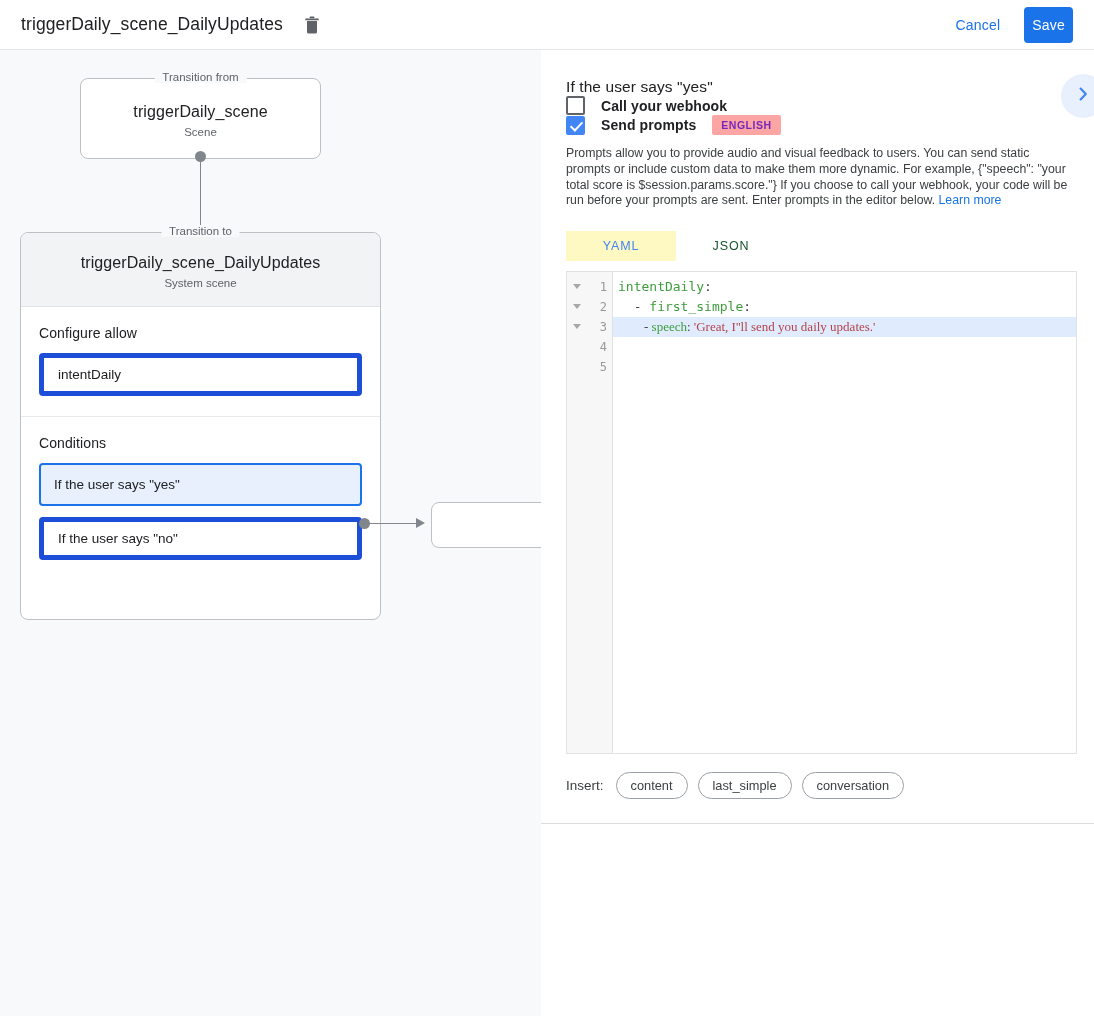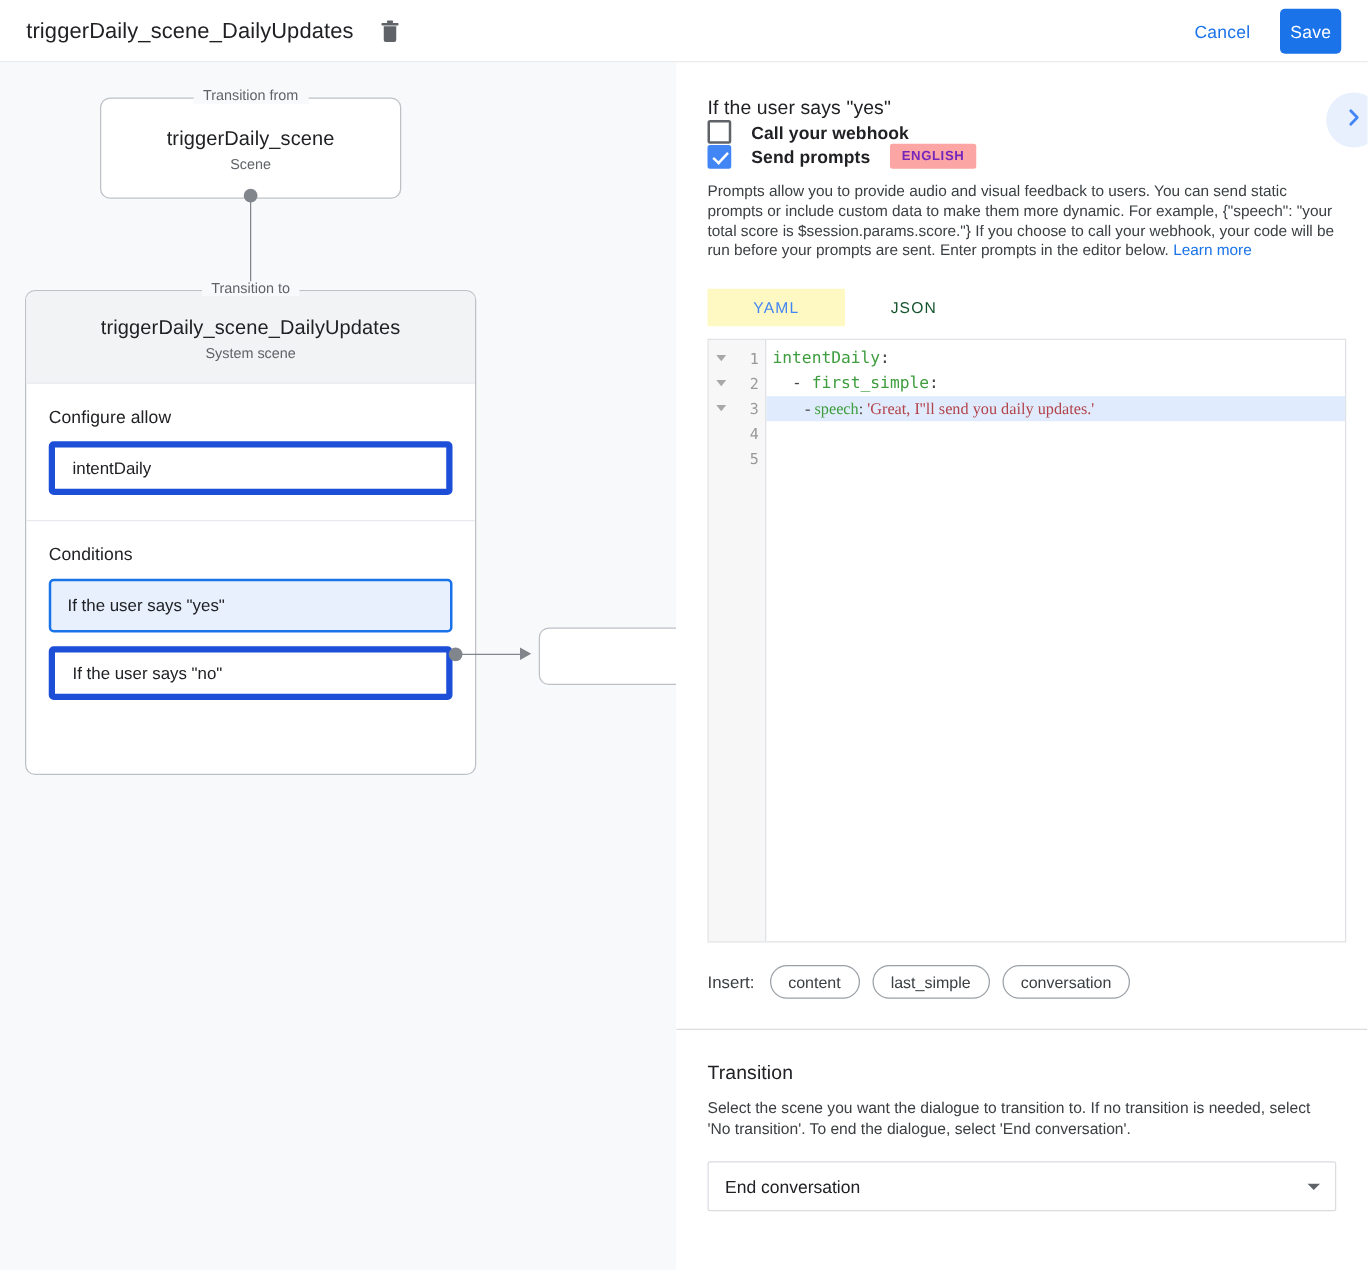--- a/index.html
+++ b/index.html
@@ -472,21 +472,13 @@
 
   <div id="insert-row">
     <div id="insert-label">Insert:</div>
     <div class="ichip">content</div>
     <div class="ichip">last_simple</div>
     <div class="ichip">conversation</div>
   </div>
 
   <div id="panel-divider"></div>
 
-  <div id="transition-sec">
-    <div id="transition-title">Transition</div>
-    <div id="transition-desc">Select the scene you want the dialogue to transition to. If no transition is needed, select 'No transition'. To end the dialogue, select 'End conversation'.</div>
-    <div id="transition-select">
-      <span class="sel-val">End conversation</span>
-      <span class="caret"></span>
-    </div>
-  </div>
 </div>
 
 </body></html>

